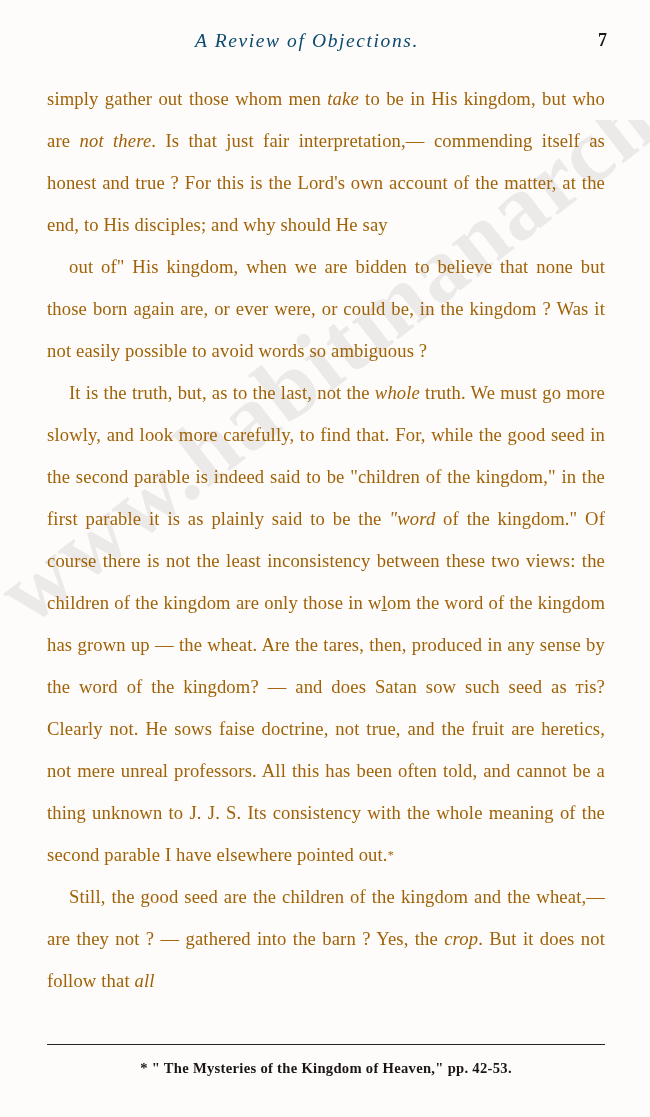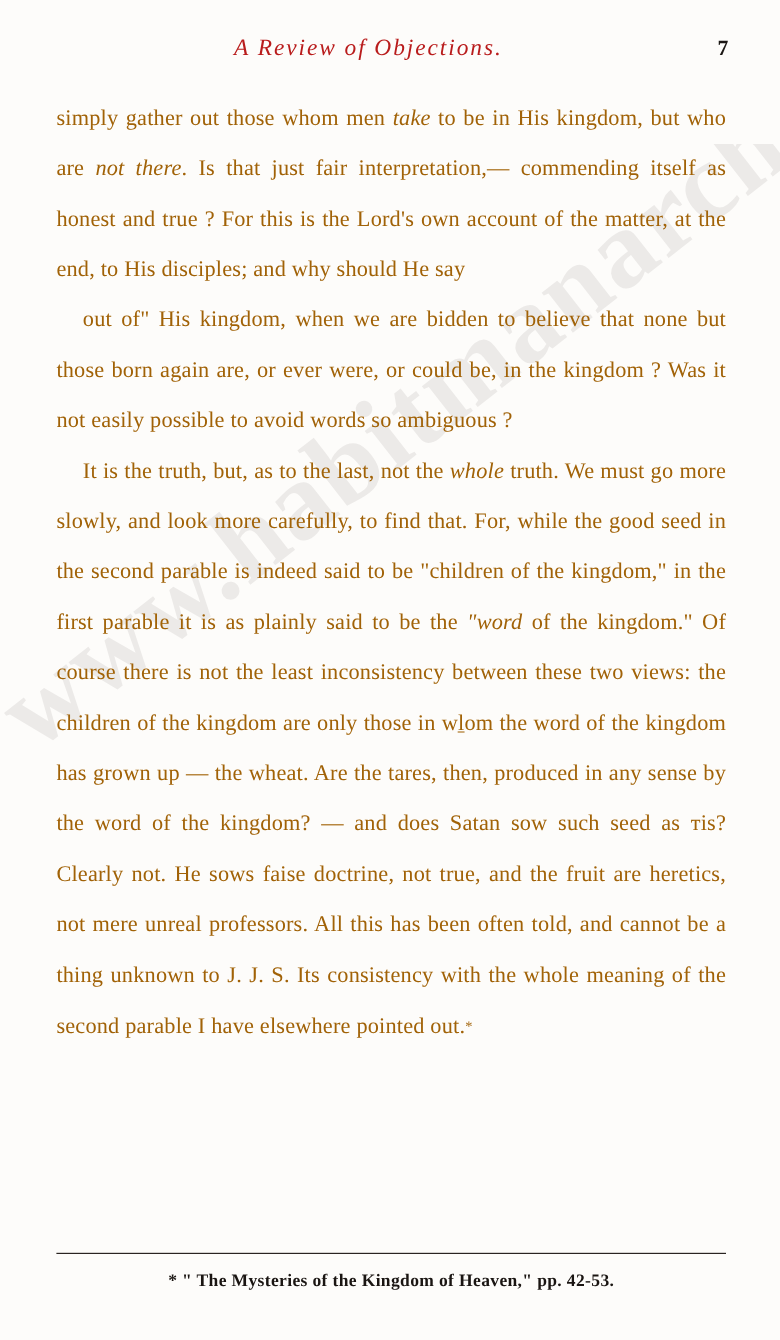--- a/index.html
+++ b/index.html
@@ -64,21 +64,21 @@
   .running-title {
     position: absolute;
     left: 0;
     width: 520px;
     text-align: center;
     top: 0;
     font-family: "Liberation Serif", serif;
     font-style: italic;
     font-size: 19.5px;
     letter-spacing: 1.6px;
-    color: #b91c1c;
+    color: #0c4a6e;
   }
   .folio {
     position: absolute;
     right: 0;
     top: 0;
     font-family: "Liberation Serif", serif;
     font-size: 18px;
     font-weight: 700;
     color: #1b1714;
   }
@@ -143,20 +143,21 @@
 
     <header class="head">
       <div class="running-title">A Review of Objections.</div>
       <div class="folio">7</div>
     </header>
 
     <div class="body-text">
       <p class="para">simply gather out those whom  men <em>take</em> to be in His kingdom, but who are <em>not there</em>.   Is that just fair interpretation,— commending  itself as honest and true ?  For this is the Lord's  own  account  of  the  matter,  at the  end,  to  His  disciples;  and  why  should  He  say</p>
       <p class="para"><span class="indent-sp"></span>out of" His kingdom, when we are bidden to believe that  none  but  those  born  again  are,  or  ever  were,  or could  be,  in the kingdom ?   Was it not easily possible to avoid words so ambiguous ?</p>
       <p class="para"><span class="indent-sp"></span>It  is  the  truth,  but,  as  to  the  last,  not  the <em>whole</em> truth.   We must go more slowly, and  look more carefully,  to  find  that.   For,  while  the  good  seed  in  the second  parable  is  indeed  said  to  be  "children  of  the kingdom," in the first parable it is as plainly said to be the <em>"word</em> of  the  kingdom."   Of  course  there  is  not the  least  inconsistency  between  these  two  views:  the children  of  the  kingdom  are  only those  in wḻom  the word  of  the  kingdom has grown up — the wheat.   Are the  tares,  then,  produced  in  any  sense  by  the  word  of the  kingdom? — and  does  Satan  sow  such  seed  as ᴛis?   Clearly not.   He sows faise doctrine,  not  true, and  the fruit are heretics,  not mere unreal professors. All  this  has  been  often  told,  and  cannot  be  a  thing unknown  to  J. J. S.   Its  consistency  with  the  whole meaning  of  the  second  parable  I  have  elsewhere pointed out.<span class="star">*</span></p>
+      <p class="para"><span class="indent-sp"></span>Still, the good seed are the children of the kingdom and  the  wheat,— are  they  not ? — gathered  into  the barn ?   Yes,  the <em>crop</em>.   But  it  does  not  follow  that <em>all</em></p>
     </div>
 
     <div class="rule"></div>
 
     <div class="footnote">
       <span>*</span>
       <span>" The Mysteries of the Kingdom of Heaven," pp. 42-53.</span>
     </div>
 
   </div>

